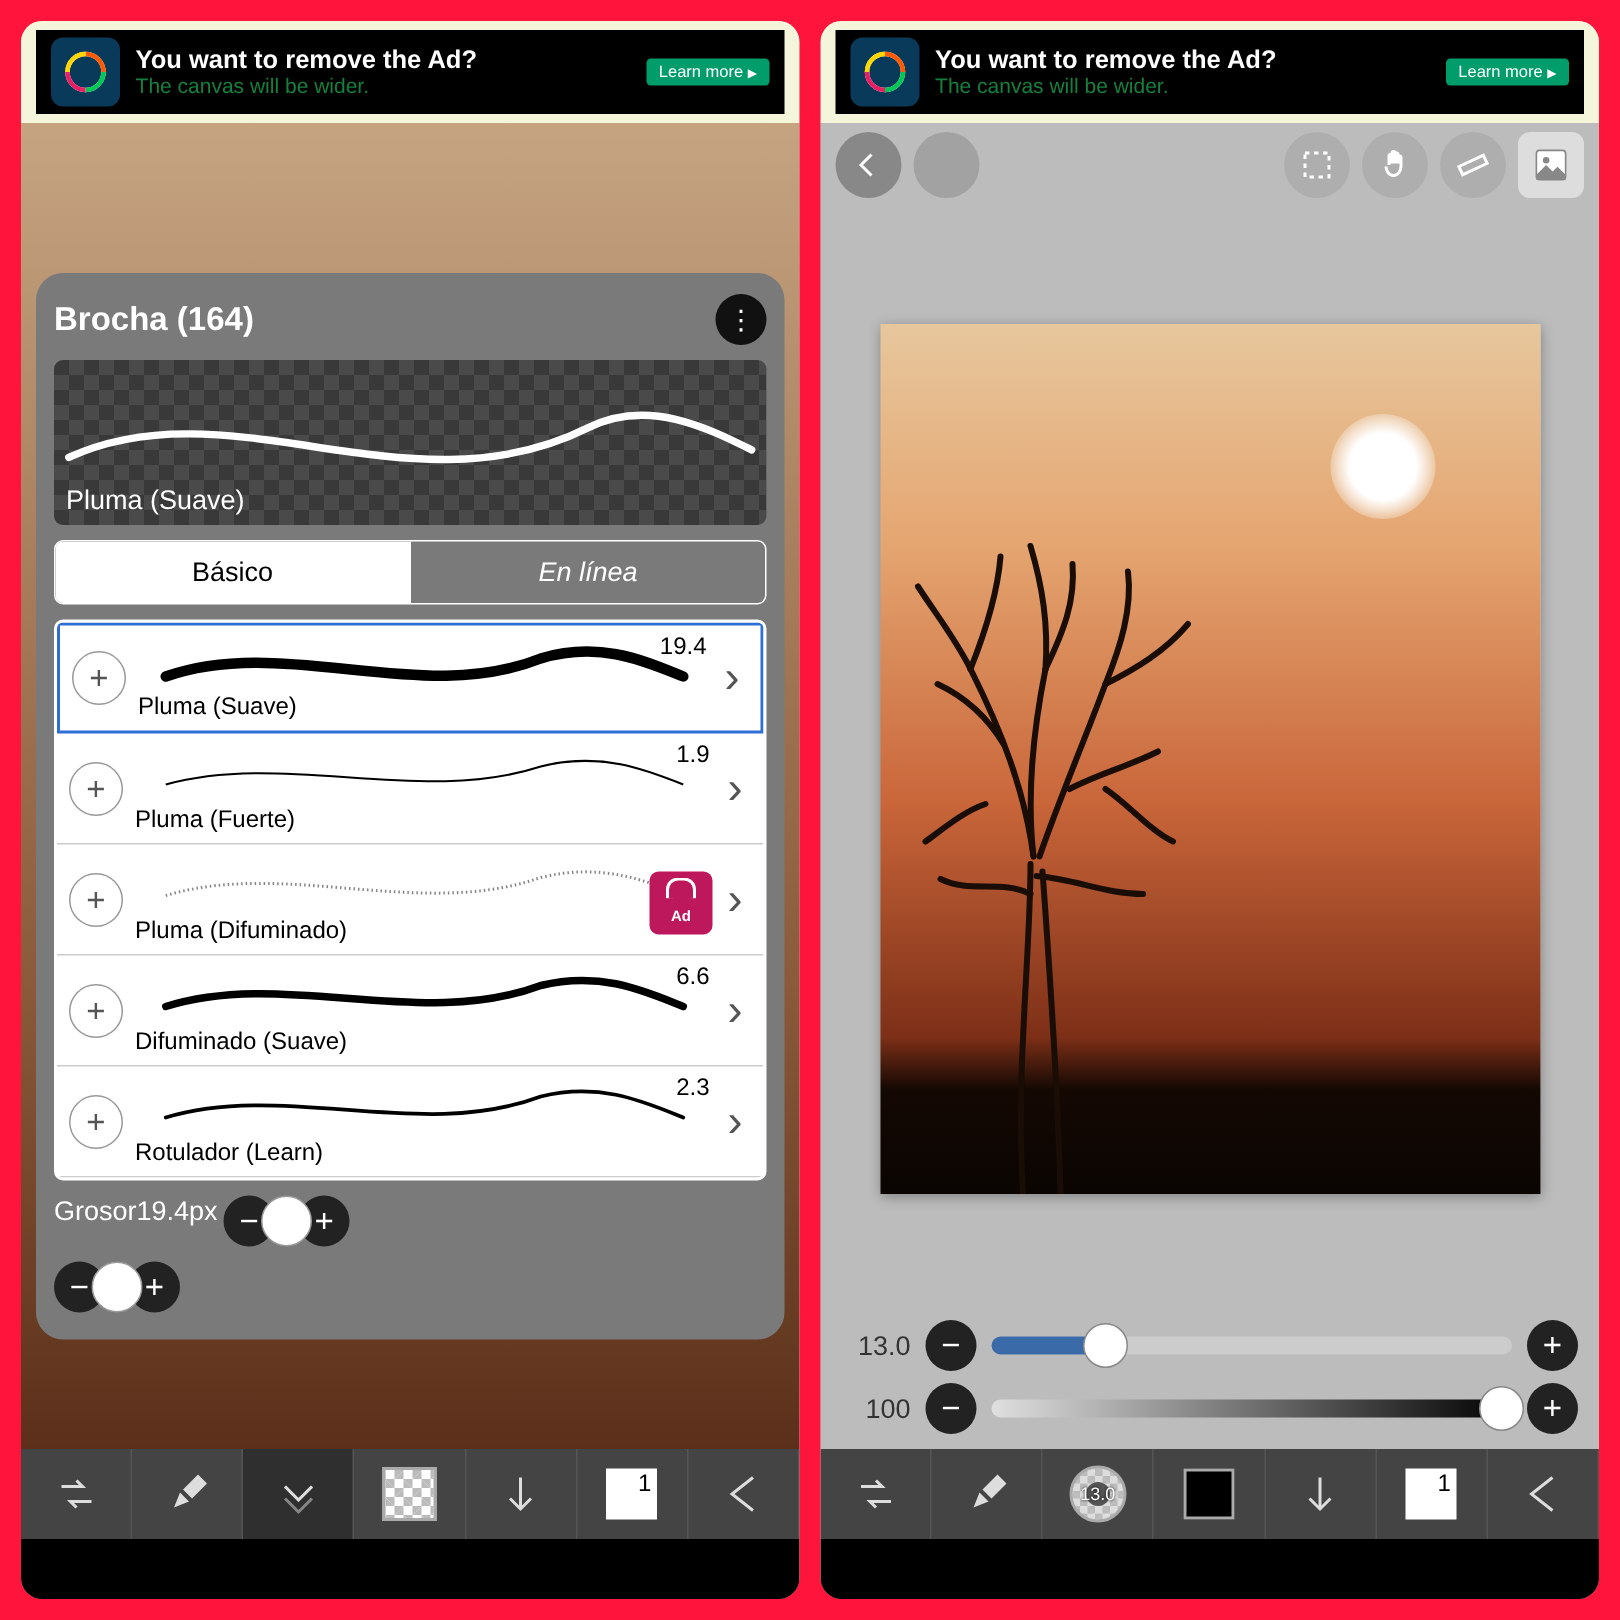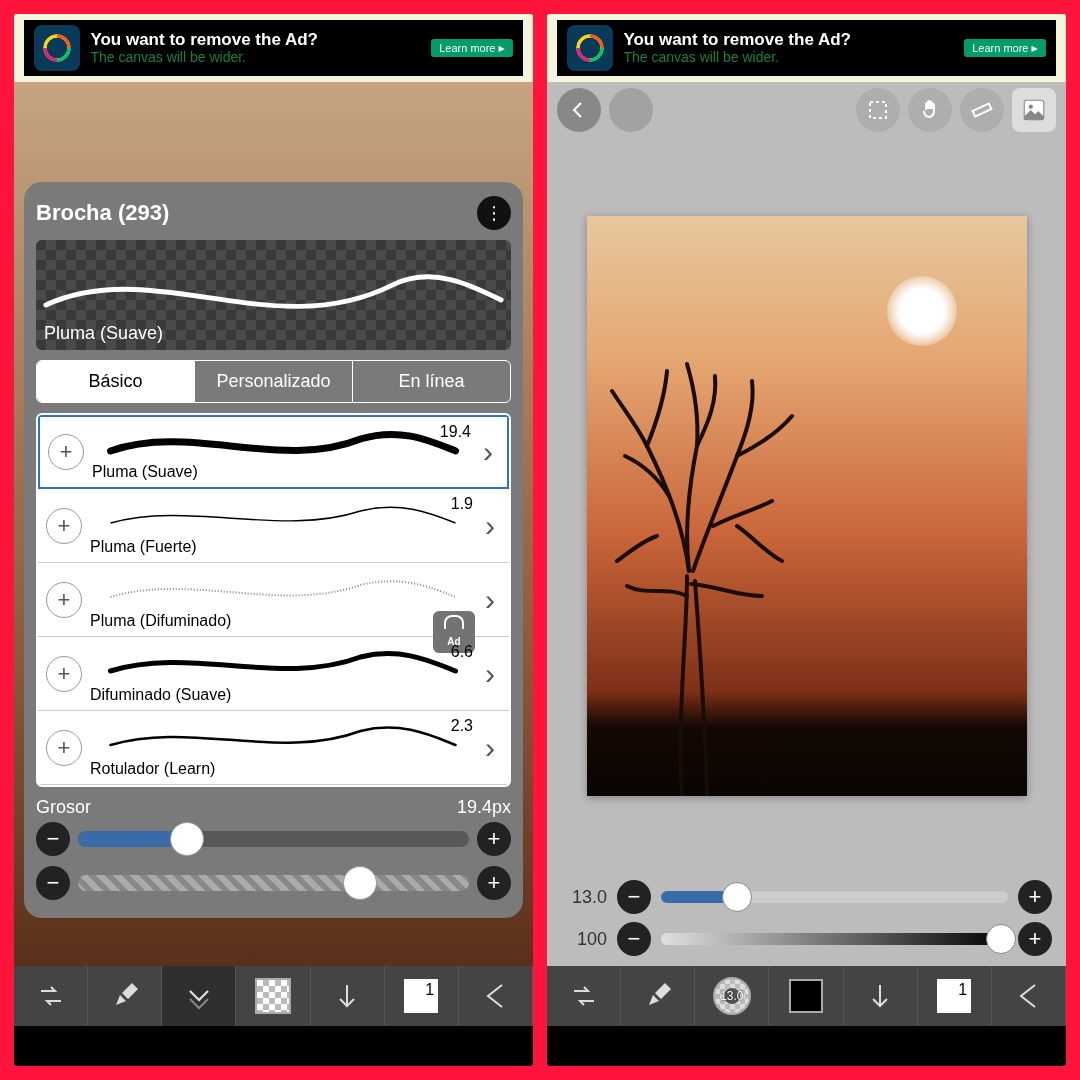--- a/index.html
+++ b/index.html
@@ -1,18 +1,18 @@
 <!DOCTYPE html>
 <html><head>
 <meta charset="utf-8">
 <style>
   *{box-sizing:border-box;margin:0;padding:0;font-family:Arial,Helvetica,sans-serif;}
   body{background:#ff143c;width:1080px;height:1080px;overflow:hidden;}
   .collage{display:flex;gap:14px;padding:14px;width:100%;height:100%;}
-  .phone{flex:1;background:#bcbcbc;border-radius:3px;display:flex;flex-direction:column;overflow:hidden;position:relative;}
+  .phone{flex:1;background:#bcbcbc;border-radius:14px;display:flex;flex-direction:column;overflow:hidden;position:relative;}
   
   .ad{background:#f5f5dc;height:68px;display:flex;align-items:center;justify-content:center;}
   .ad-inner{background:#000;height:56px;display:flex;align-items:center;padding:0 10px;width:96%;}
   .ad-logo{width:46px;height:46px;background:#0a3a5a;border-radius:8px;display:flex;align-items:center;justify-content:center;margin-right:10px;}
   .ad-logo svg{width:30px;height:30px;}
   .ad-text{flex:1;color:#fff;}
   .ad-text .t1{font-size:17px;font-weight:bold;line-height:1.1;}
   .ad-text .t2{font-size:14px;color:#15803d;line-height:1.1;}
   .ad-btn{background:#009c6a;color:#fff;font-size:11px;padding:3px 8px;border-radius:3px;display:flex;align-items:center;gap:3px;margin-left:20px;}
   .ad-btn:after{content:"▶";font-size:8px;}
@@ -23,35 +23,35 @@
   .bp-head{display:flex;align-items:center;justify-content:space-between;}
   .bp-title{font-size:22px;font-weight:bold;}
   .bp-more{width:34px;height:34px;border-radius:50%;background:#111;display:flex;align-items:center;justify-content:center;color:#fff;font-size:18px;}
   .preview{height:110px;border-radius:6px;position:relative;overflow:hidden;
     background-image:linear-gradient(45deg,#4a4a4a 25%,transparent 25%),linear-gradient(-45deg,#4a4a4a 25%,transparent 25%),linear-gradient(45deg,transparent 75%,#4a4a4a 75%),linear-gradient(-45deg,transparent 75%,#4a4a4a 75%);
     background-size:20px 20px;background-position:0 0,0 10px,10px -10px,-10px 0;background-color:#393939;}
   .preview svg{position:absolute;inset:0;width:100%;height:100%;}
   .preview-label{position:absolute;left:8px;bottom:6px;font-size:18px;color:#fff;}
   .tabs{display:flex;border:1px solid #fff;border-radius:6px;overflow:hidden;}
   .tab{flex:1;text-align:center;padding:10px 16px;font-size:18px;color:#fff;border-right:1px solid #fff;}
-  .tab:last-child{border-right:none;}
+  .tab:last-child{border-right:none;font-style:italic;}
   .tab.active{background:#fff;color:#000;}
   .brush-list{background:#fff;border-radius:6px;overflow:hidden;border:2px solid #fff;}
   .brush-item{display:flex;align-items:center;padding:4px 8px;border-bottom:1px solid #ccc;position:relative;height:74px;}
   .brush-item.selected{border:2px solid #2d6fd6;}
   .bi-add{width:36px;height:36px;border-radius:50%;border:1px solid #999;display:flex;align-items:center;justify-content:center;color:#555;font-size:22px;flex-shrink:0;}
   .bi-mid{flex:1;position:relative;height:100%;}
   .bi-mid svg{width:100%;height:44px;}
   .bi-name{position:absolute;left:8px;bottom:2px;font-size:16px;color:#000;}
   .bi-size{position:absolute;right:6px;top:2px;font-size:16px;color:#000;margin-left:36px;}
-  .bi-lock{position:absolute;right:4px;top:14px;width:42px;height:42px;background:#737373;border-radius:6px;display:flex;align-items:center;justify-content:center;color:#fff;font-size:10px;font-weight:bold;margin-top:30px;}
+  .bi-lock{position:absolute;right:4px;top:14px;width:42px;height:42px;background:#be185d;border-radius:6px;display:flex;align-items:center;justify-content:center;color:#fff;font-size:10px;font-weight:bold;}
   .bi-lock:before{content:"";width:16px;height:12px;border:2px solid #fff;border-bottom:none;border-radius:8px 8px 0 0;position:absolute;top:4px;}
   .bi-arrow{font-size:30px;color:#555;padding:0 6px;flex-shrink:0;}
   .sliders{display:flex;flex-direction:column;gap:10px;}
-  .sl-row{display:flex;flex-direction:column;gap:4px;}
+  .sl-row{display:flex;flex-direction:row;gap:4px;}
   .sl-top{display:flex;justify-content:space-between;font-size:18px;}
   .sl-track{display:flex;align-items:center;gap:8px;}
   .sl-btn{width:34px;height:34px;border-radius:50%;background:#222;display:flex;align-items:center;justify-content:center;color:#fff;font-size:22px;flex-shrink:0;}
   .sl-bar{flex:1;height:16px;border-radius:8px;position:relative;background:#595959;}
   .sl-bar.chk{background:repeating-linear-gradient(45deg,#aaa 0 6px,#888 6px 12px);}
   .sl-fill{position:absolute;left:0;top:0;bottom:0;background:#3a6aa8;border-radius:8px;}
   .sl-knob{position:absolute;top:50%;width:34px;height:34px;border-radius:50%;background:#fff;transform:translate(-50%,-50%);border:1px solid #999;}
   
   .toolbar{background:#444;height:60px;display:flex;}
   .tbtn{flex:1;display:flex;align-items:center;justify-content:center;border-right:1px solid #555;color:#ddd;position:relative;}
@@ -112,34 +112,33 @@
         </div>
         <div class="ad-btn">Learn more</div>
       </div>
     </div>
 
     <div class="left-body">
       <div class="behind"></div>
 
       <div class="brush-panel">
         <div class="bp-head">
-          <div class="bp-title">Brocha (293)</div>
+          <div class="bp-title">Brocha (164)</div>
           <div class="bp-more">⋮</div>
         </div>
 
         <div class="preview">
           <svg viewBox="0 0 480 100">
               <path d="M10 60 C 120 10, 240 100, 360 40 C 400 20, 440 40, 470 55" stroke="#fff" stroke-width="5" fill="none" stroke-linecap="round"></path>
             </svg>
           <div class="preview-label">Pluma (Suave)</div>
         </div>
 
         <div class="tabs">
           <div class="tab active">Básico</div>
-          <div class="tab">Personalizado</div>
           <div class="tab">En línea</div>
         </div>
 
         <div class="brush-list">
           <div class="brush-item selected">
             <div class="bi-add">+</div>
             <div class="bi-mid">
               <svg viewBox="0 0 360 44">
                   <path d="M10 30 C 90 2, 180 50, 260 18 C 300 6, 330 20, 355 30" stroke="#000" stroke-width="7" fill="none" stroke-linecap="round"></path>
                 </svg>

